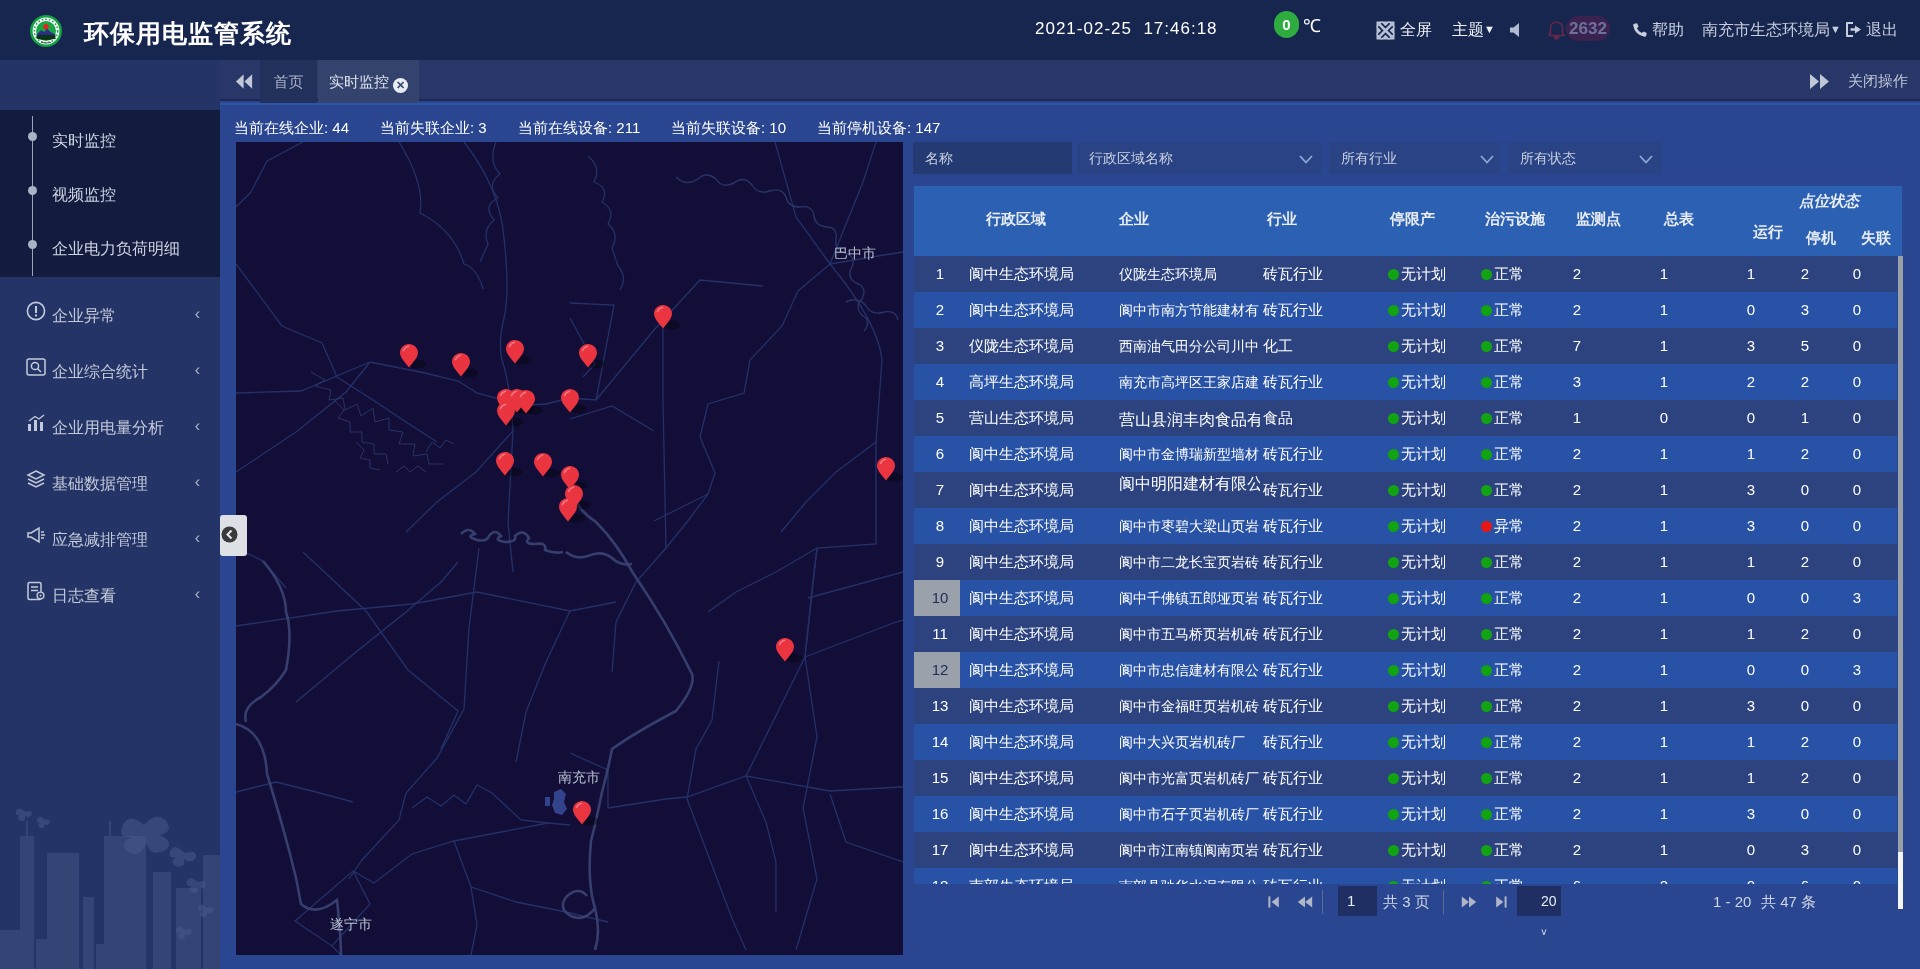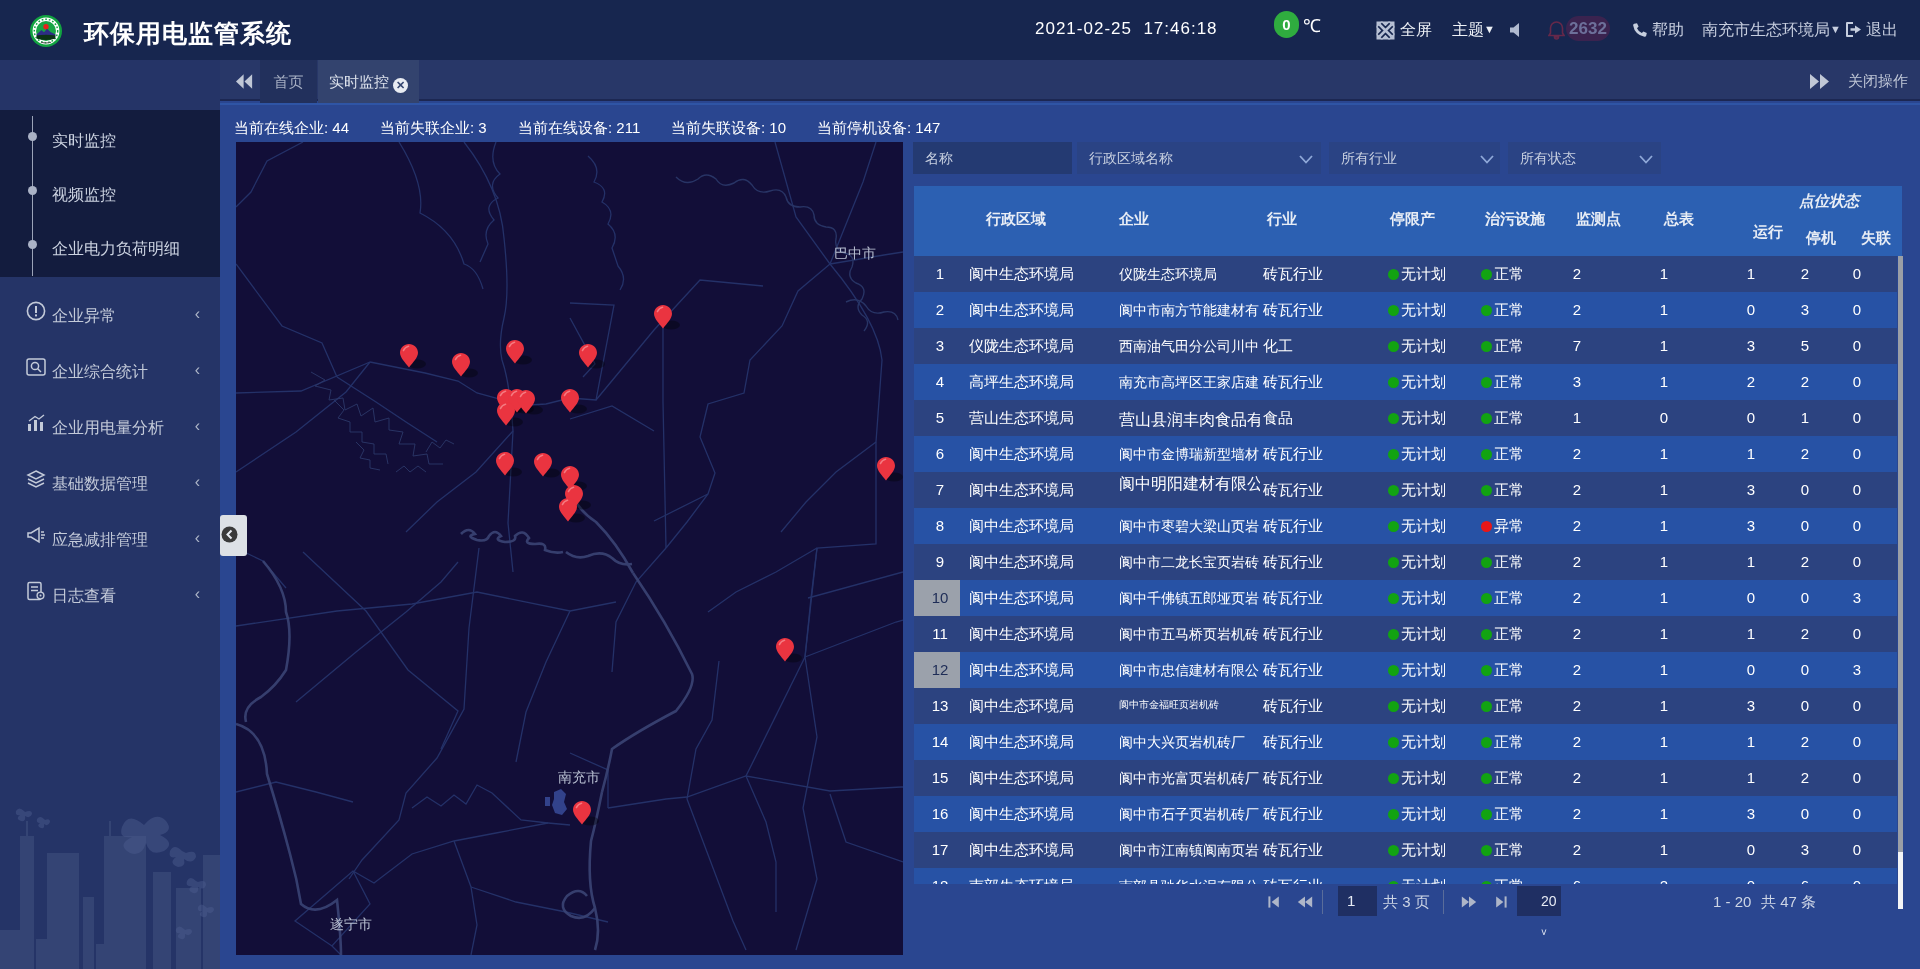--- a/index.html
+++ b/index.html
@@ -539,21 +539,21 @@
           <span class="cell" style="left:567px"><span class="dot gdot"></span>正常</span>
           <span class="cell ctr" style="left:643px">2</span>
           <span class="cell ctr" style="left:730px">1</span>
           <span class="cell ctr" style="left:817px">0</span>
           <span class="cell ctr" style="left:871px">0</span>
           <span class="cell ctr" style="left:923px">3</span>
         </div>
         <div class="row odd">
           <span class="num">13</span>
           <span class="cell" style="left:55px">阆中生态环境局</span>
-          <span class="cell" style="left:205px;width:141px;overflow:hidden;font-size:10px;top:10px">阆中市金福旺页岩机砖</span>
+          <span class="cell" style="left:205px;width:141px;overflow:hidden;font-size:14px;top:10px">阆中市金福旺页岩机砖</span>
           <span class="cell" style="left:349px">砖瓦行业</span>
           <span class="cell" style="left:474px"><span class="dot gdot"></span>无计划</span>
           <span class="cell" style="left:567px"><span class="dot gdot"></span>正常</span>
           <span class="cell ctr" style="left:643px">2</span>
           <span class="cell ctr" style="left:730px">1</span>
           <span class="cell ctr" style="left:817px">3</span>
           <span class="cell ctr" style="left:871px">0</span>
           <span class="cell ctr" style="left:923px">0</span>
         </div>
         <div class="row even">

